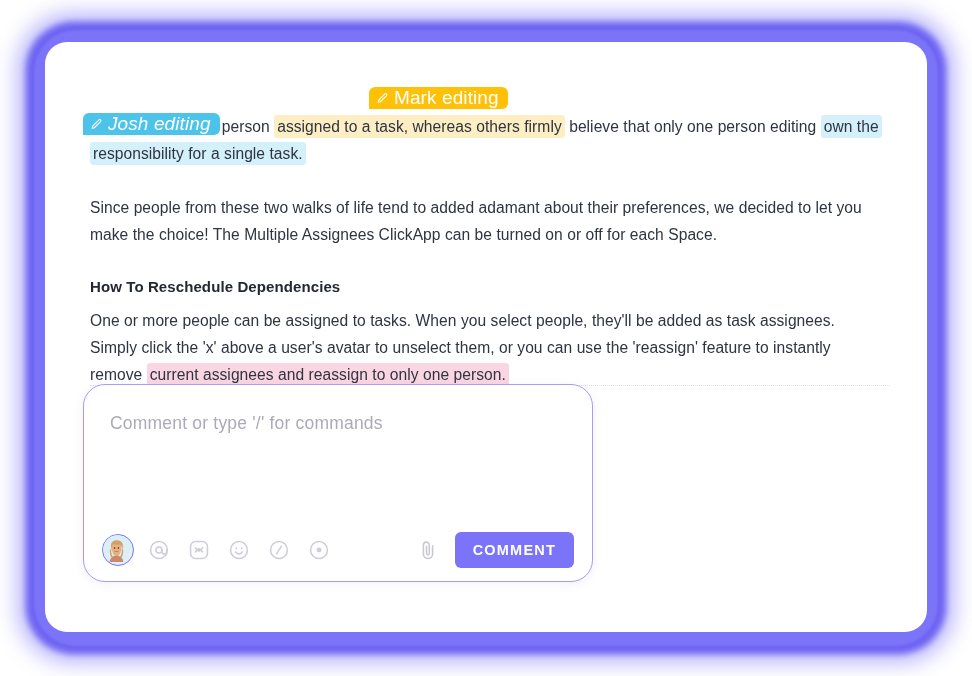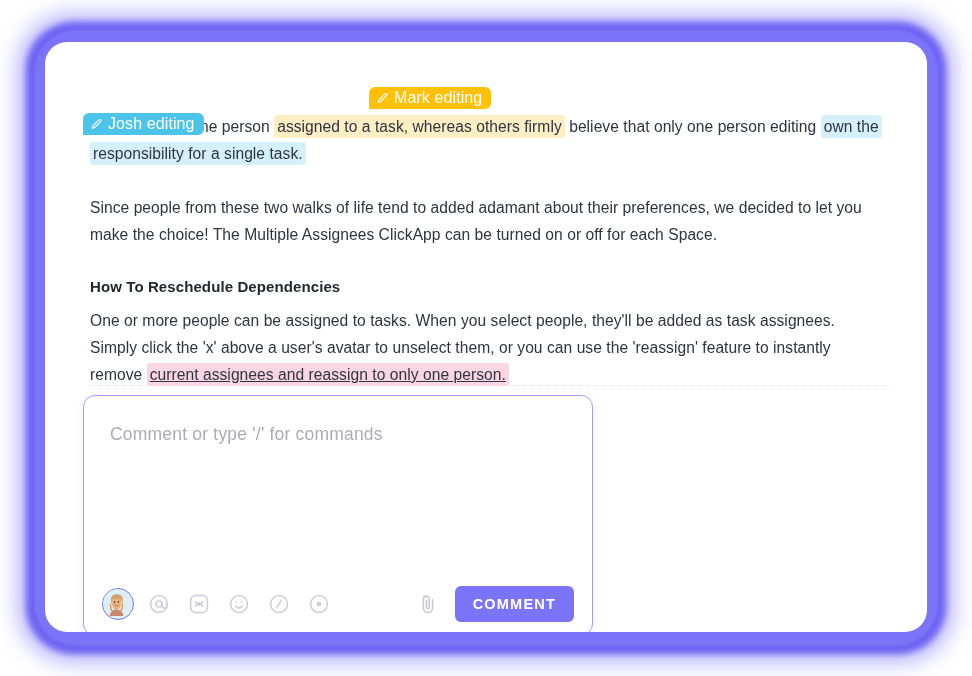--- a/index.html
+++ b/index.html
@@ -76,36 +76,37 @@
   
   .tag {
     position: absolute;
     display: inline-flex;
     align-items: center;
     gap: 5px;
     height: 22px;
     padding: 0 9px 0 7px;
     border-radius: 6px 6px 6px 0;
     color: #ffffff;
-    font-size: 16px;
+    font-size: 19px;
     font-family: "Liberation Sans", sans-serif;
     white-space: nowrap;
     letter-spacing: 0.1px;
     z-index: 5;
   }
   .tag svg { display: block; }
   .tag-mark {
     background: #ffc107;
     left: 324px;
     top: 45px;
   }
   .tag-josh {
     background: #4cc3e8;
     left: 38px;
     top: 71px;
+    font-style: italic;
   }
 
   
   .para {
     position: absolute;
     font-size: 15.6px;
     line-height: 27px;
     color: #2e3440;
     letter-spacing: 0.05px;
   }
@@ -125,40 +126,40 @@
 
   
   .hl {
     padding: 3px 3px;
     border-radius: 3px;
     box-decoration-break: clone;
     -webkit-box-decoration-break: clone;
   }
   .hl-blue   { background: #d4f1fb; }
   .hl-yellow { background: #fdeec3; }
-  .hl-pink   { background: #fad6e2; text-decoration: underline; }
+  .hl-pink   { background: #fad6e2; }
 
   .dotline {
     position: absolute;
     left: 45px;
     top: 343px;
     width: 800px;
     border-top: 1px dotted #e2e0e6;
   }
 
   
   .composer {
     position: absolute;
     left: 38px;
-    top: 353px;
+    top: 342px;
     width: 510px;
-    height: 241px;
+    height: 198px;
     background: #ffffff;
     border: 1.5px solid #a49df5;
-    border-radius: 12px;
+    border-radius: 22px;
     box-shadow: 0 2px 10px rgba(120,110,240,0.10);
     box-sizing: border-box;
   }
   .composer-placeholder {
     position: absolute;
     left: 26px;
     top: 28px;
     font-size: 17.5px;
     color: #adaab8;
     letter-spacing: 0.2px;

